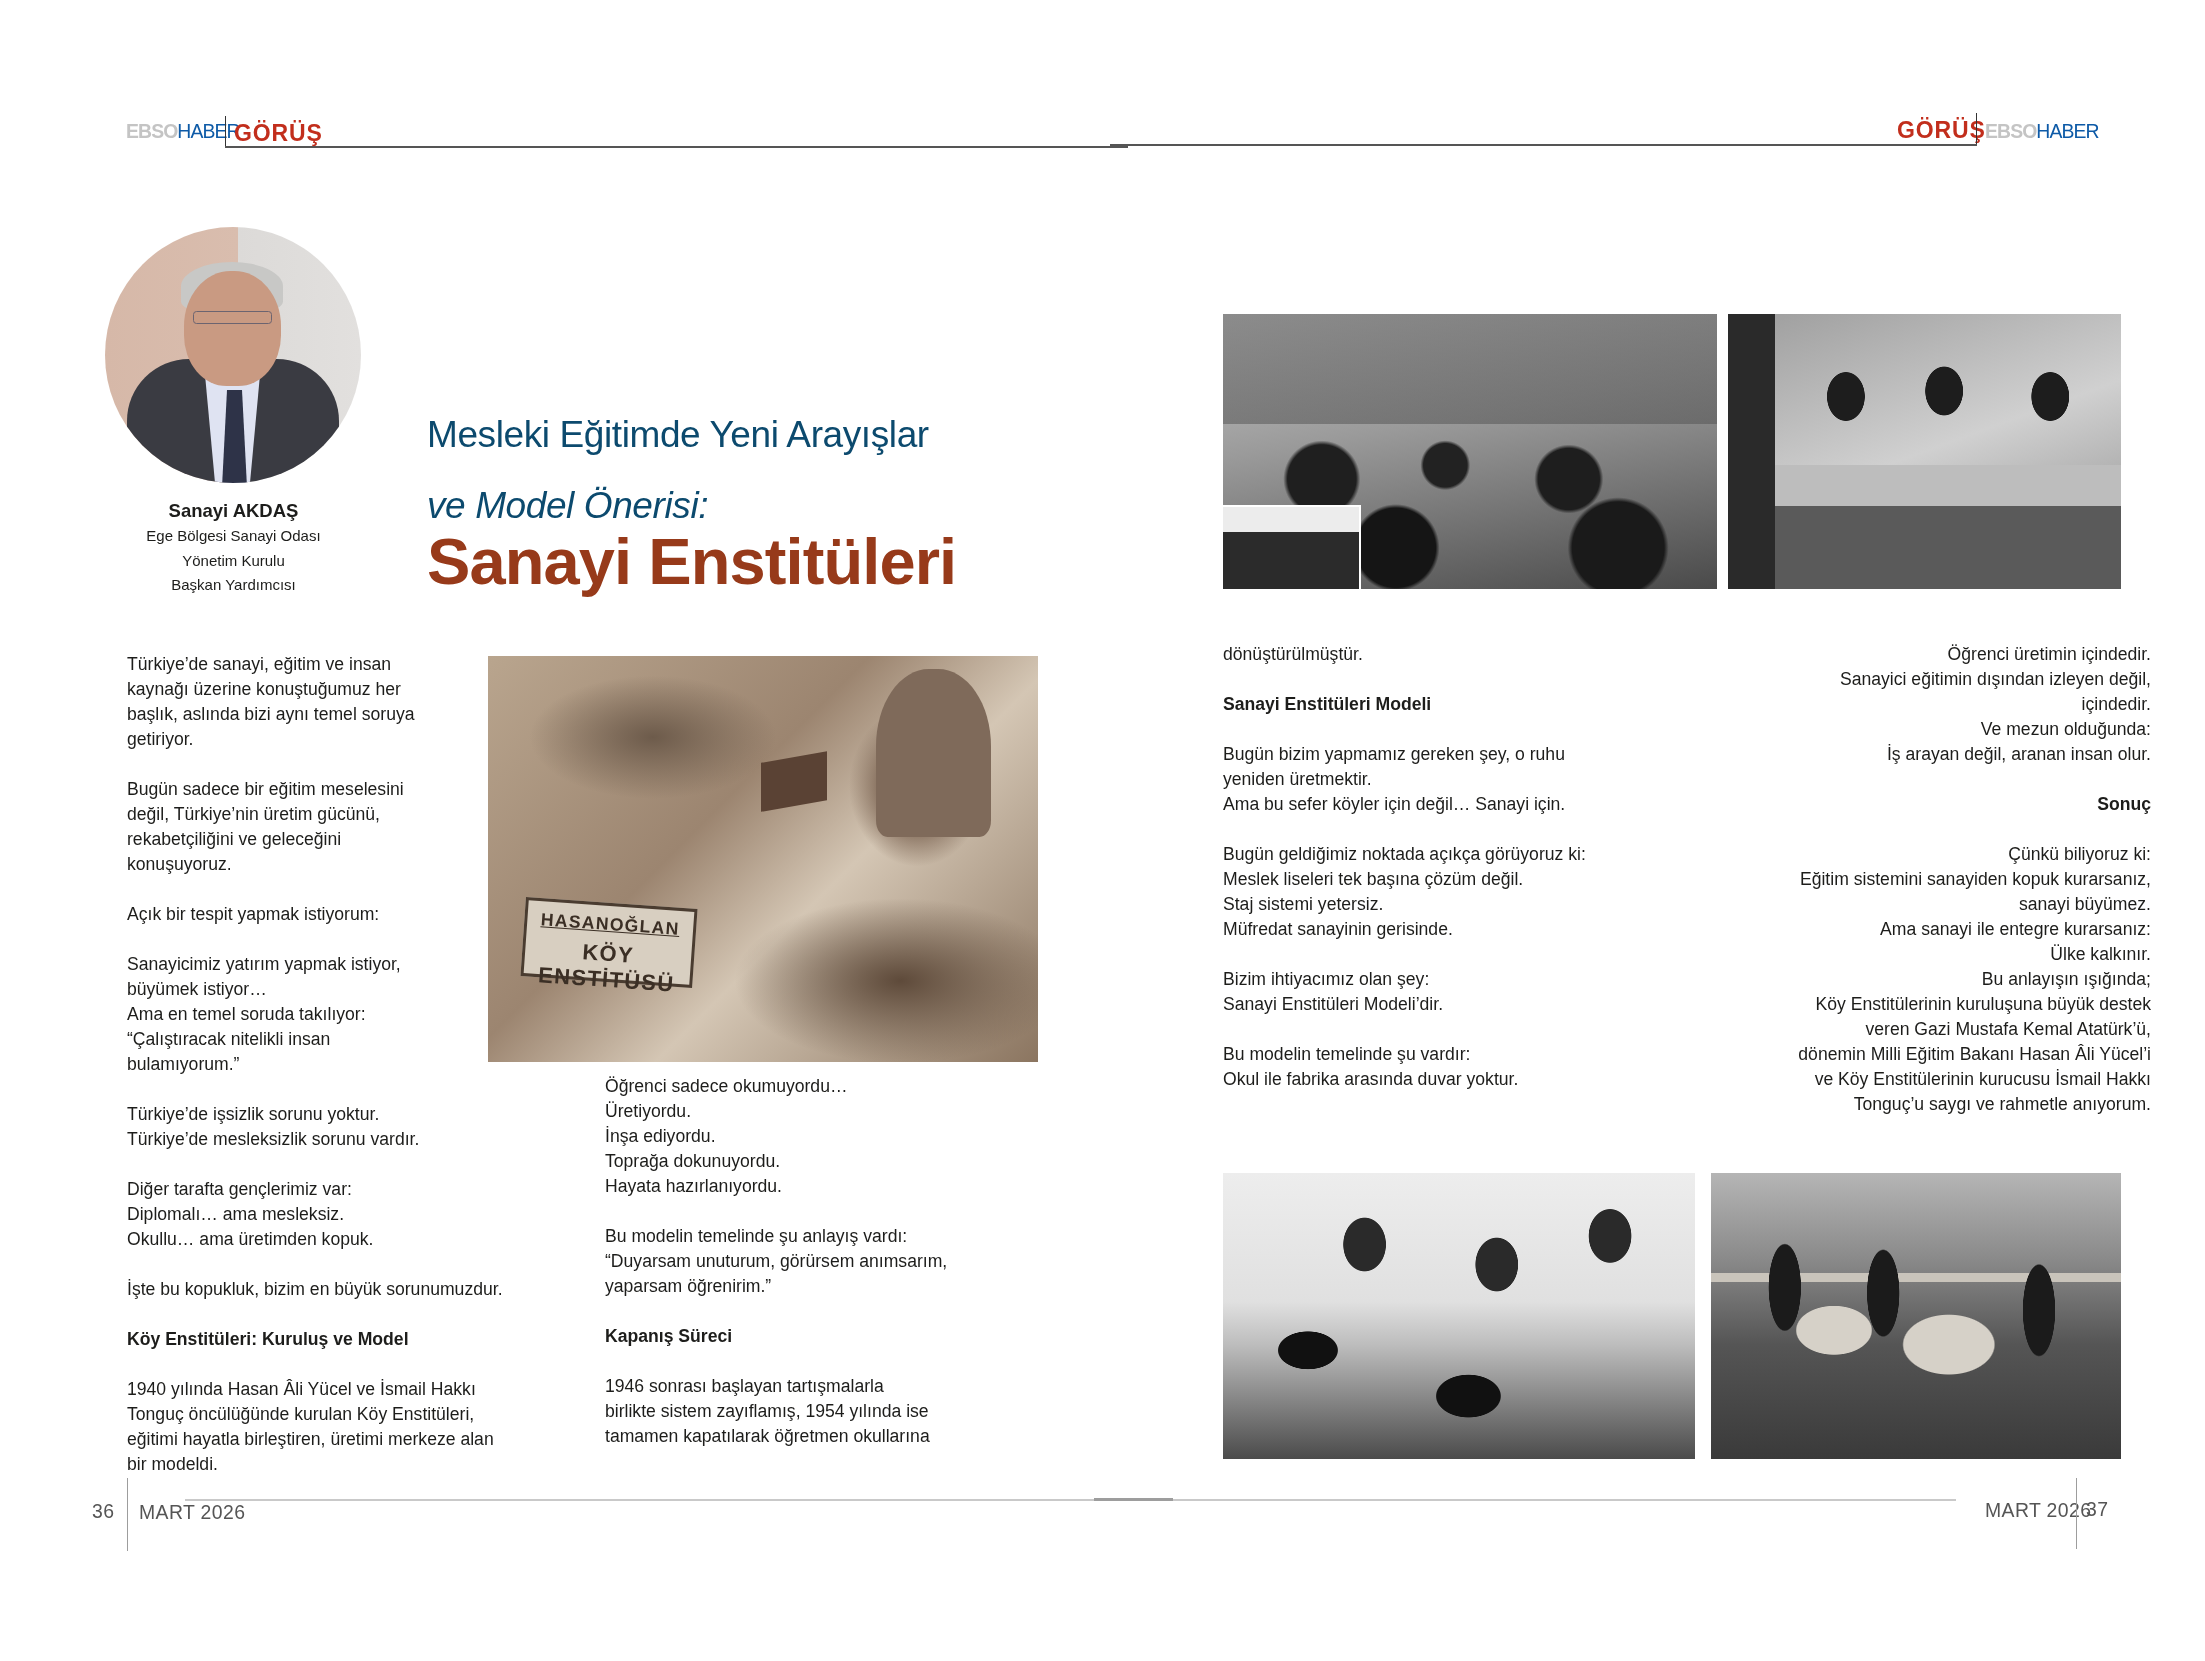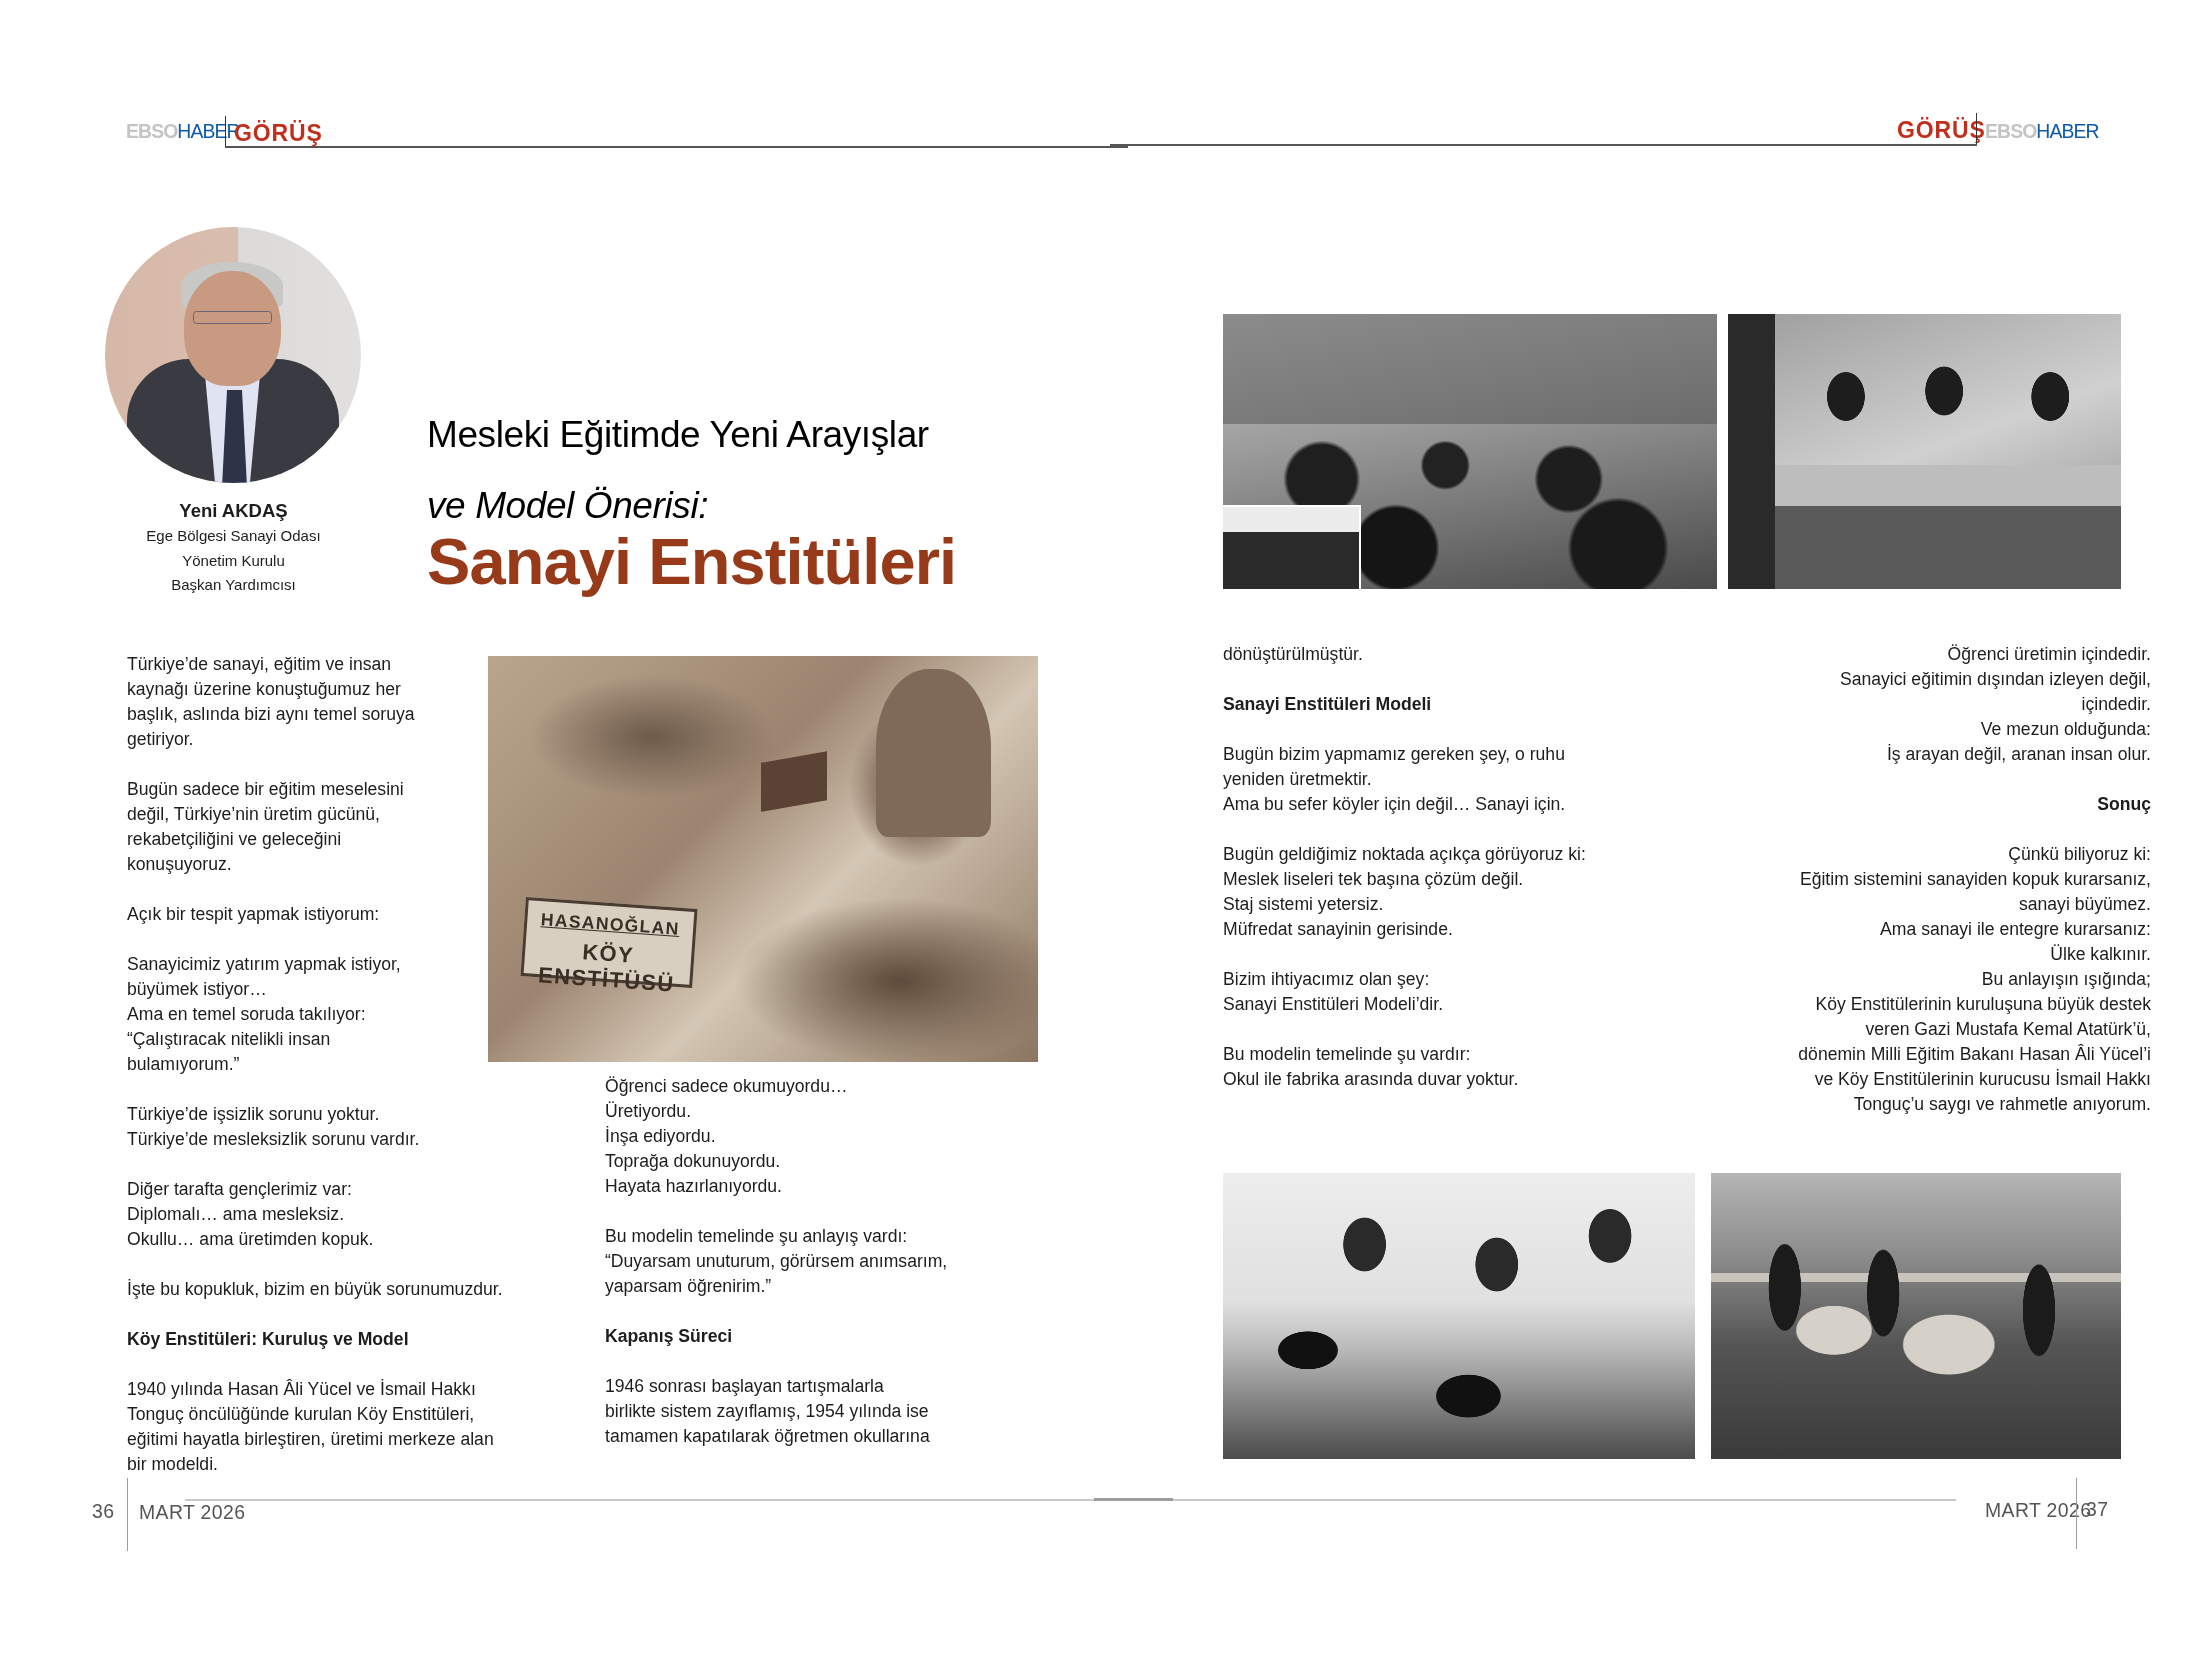--- a/index.html
+++ b/index.html
@@ -22,21 +22,21 @@
     .portrait .shirt { position: absolute; left: 99px; top: 137px; width: 57px; height: 123px; background: #dfe3f2; clip-path: polygon(0 0, 100% 0, 80% 100%, 20% 100%); }
     .portrait .tie { position: absolute; left: 117px; top: 163px; width: 25px; height: 97px; background: #2e3348; clip-path: polygon(20% 0, 80% 0, 100% 100%, 0 100%); }
     .portrait .head { position: absolute; left: 79px; top: 44px; width: 97px; height: 115px; background: #c99a82; border-radius: 48% 48% 44% 44%; }
     .portrait .hair { position: absolute; left: 76px; top: 35px; width: 102px; height: 49px; background: #c8c8c6; border-radius: 50% 50% 20% 20%; }
     .portrait .glasses { position: absolute; left: 88px; top: 84px; width: 79px; height: 13.2px; border: 1.8px solid #6c6470; border-radius: 3.5px; }
 
     .author-name { position: absolute; left: 79px; width: 309px; top: 498px; text-align: center; font-weight: bold; font-size: 18.5px; line-height: 25px; }
     .author-role { position: absolute; left: 79px; width: 309px; text-align: center; font-size: 15px; line-height: 25px; color: #1d1d1b; }
 
     
-    .kicker { position: absolute; left: 427px; color: #000000; font-family: "Liberation Sans", sans-serif; font-size: 37px; line-height: 53px; letter-spacing: -0.4px; font-stretch: condensed; }
+    .kicker { position: absolute; left: 427px; color: #0c4a6e; font-family: "Liberation Sans", sans-serif; font-size: 37px; line-height: 53px; letter-spacing: -0.4px; font-stretch: condensed; }
     .title-main { position: absolute; left: 427px; top: 524px; color: #973a1a; font-family: "Liberation Sans", sans-serif; font-weight: bold; font-size: 65px; line-height: 75px; letter-spacing: -0.9px; }
 
     
     .col { position: absolute; font-size: 17.6px; line-height: 25px; color: #1d1d1b; }
     .col p { margin: 0 0 25px 0; }
     .col p.tight { margin-bottom: 0; }
     .col .head { font-weight: bold; margin-bottom: 25px; }
     .col span.line { display: block; }
 
     
@@ -111,21 +111,21 @@
 <div class="hrule" style="left:1110px; top:144px; width:867px; background:#555;"></div>
 
 <div class="portrait" title="Portrait of Metin Akdaş">
   <div class="suit"></div>
   <div class="shirt"></div>
   <div class="tie"></div>
   <div class="hair"></div>
   <div class="head"></div>
   <div class="glasses"></div>
 </div>
-<div class="author-name">Yeni AKDAŞ</div>
+<div class="author-name">Sanayi AKDAŞ</div>
 <div class="author-role" style="top:523px;">Ege Bölgesi Sanayi Odası</div>
 <div class="author-role" style="top:548px;">Yönetim Kurulu</div>
 <div class="author-role" style="top:572px;">Başkan Yardımcısı</div>
 
 <div class="kicker" style="top:408px;">Mesleki Eğitimde Yeni Arayışlar</div>
 <div class="kicker" style="top:479px;font-style:italic;">ve Model Önerisi:</div>
 <div class="title-main">Sanayi Enstitüleri</div>
 
 <div class="col" style="left:127px; top:652px; width:432px;">
   <p>

